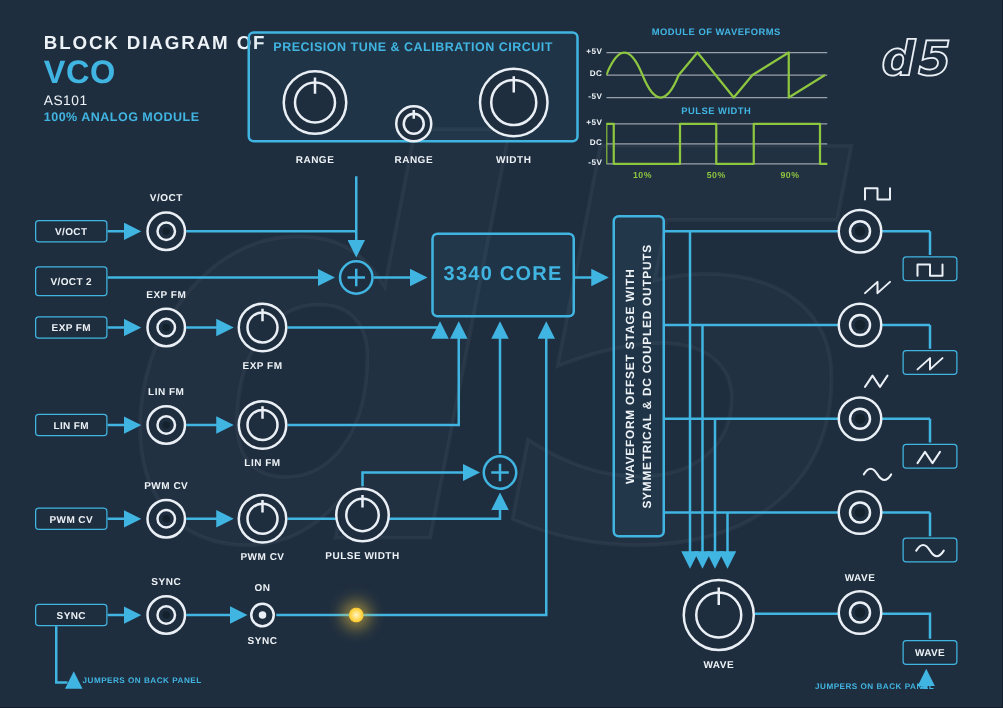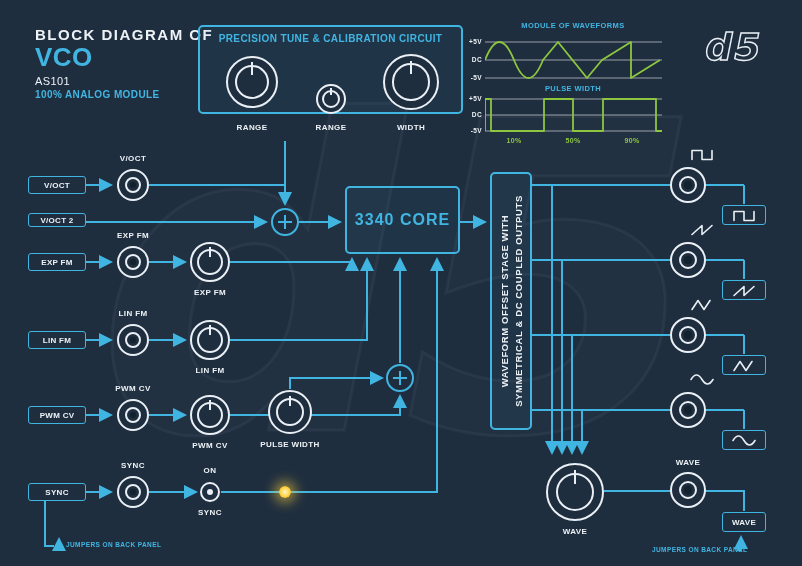--- a/index.html
+++ b/index.html
@@ -146,21 +146,21 @@
     <line class="axis" x1="0" y1="4" x2="177" y2="4"></line>
     <line class="axis" x1="0" y1="20" x2="177" y2="20"></line>
     <line class="axis" x1="0" y1="36" x2="177" y2="36"></line>
     <path class="gwave" d="M0,36 V4 H6 V36 H59 V4 H88 V36 H118 V4 H171 V36 H177"></path>
   </svg>
   <div class="lbl green" style="left:494px; top:137px; width:40px; font-size:7px;">10%</div>
   <div class="lbl green" style="left:553px; top:137px; width:40px; font-size:7px;">50%</div>
   <div class="lbl green" style="left:612px; top:137px; width:40px; font-size:7px;">90%</div>
 
   <div class="iobox" style="left:28px; top:176px; width:58px; height:18px;">V/OCT</div>
-  <div class="iobox" style="left:28px; top:213px; width:58px; height:14px;">V/OCT 2</div>
+  <div class="iobox" style="left:28px; top:213px; width:58px; height:24px;">V/OCT 2</div>
   <div class="iobox" style="left:28px; top:253px; width:58px; height:18px;">EXP FM</div>
   <div class="iobox" style="left:28px; top:331px; width:58px; height:18px;">LIN FM</div>
   <div class="iobox" style="left:28px; top:406px; width:58px; height:18px;">PWM CV</div>
   <div class="iobox" style="left:28px; top:483px; width:58px; height:18px;">SYNC</div>
 
   <div class="lbl" style="left:93px; top:154px; width:80px; font-size:8px;">V/OCT</div>
   <div class="jack" style="left:117px; top:169px; width:32px; height:32px;"></div>
   <div class="lbl" style="left:93px; top:231px; width:80px; font-size:8px;">EXP FM</div>
   <div class="jack" style="left:117px; top:246px; width:32px; height:32px;"></div>
   <div class="lbl" style="left:93px; top:309px; width:80px; font-size:8px;">LIN FM</div>

